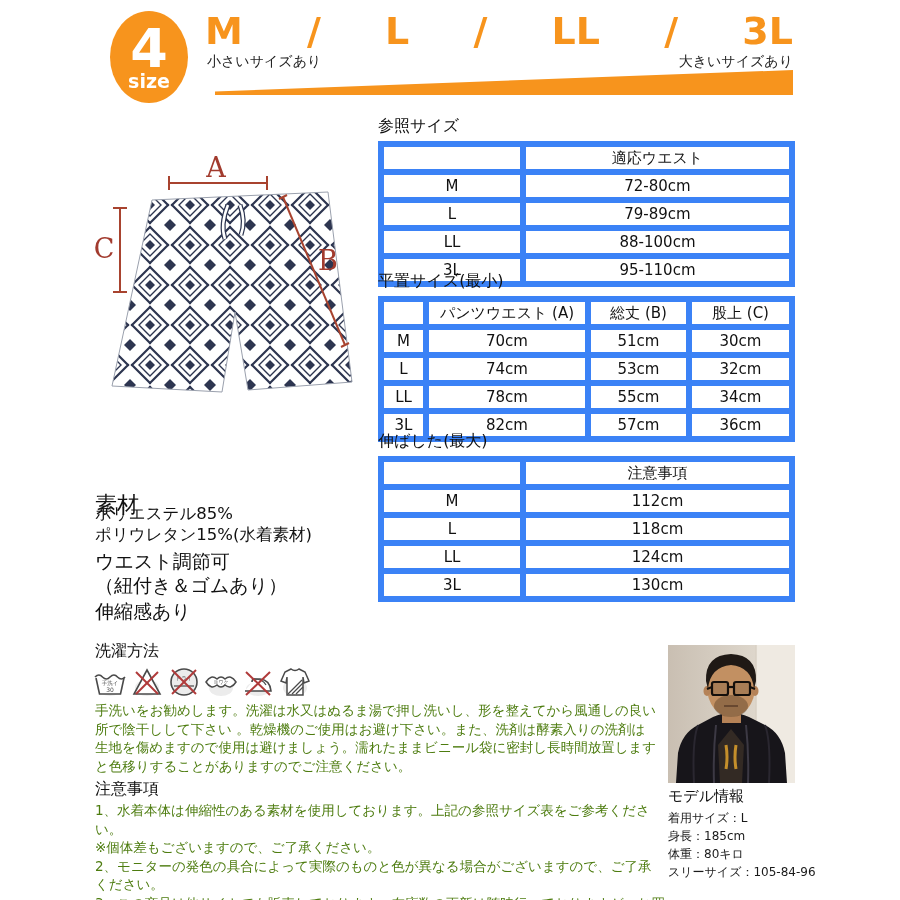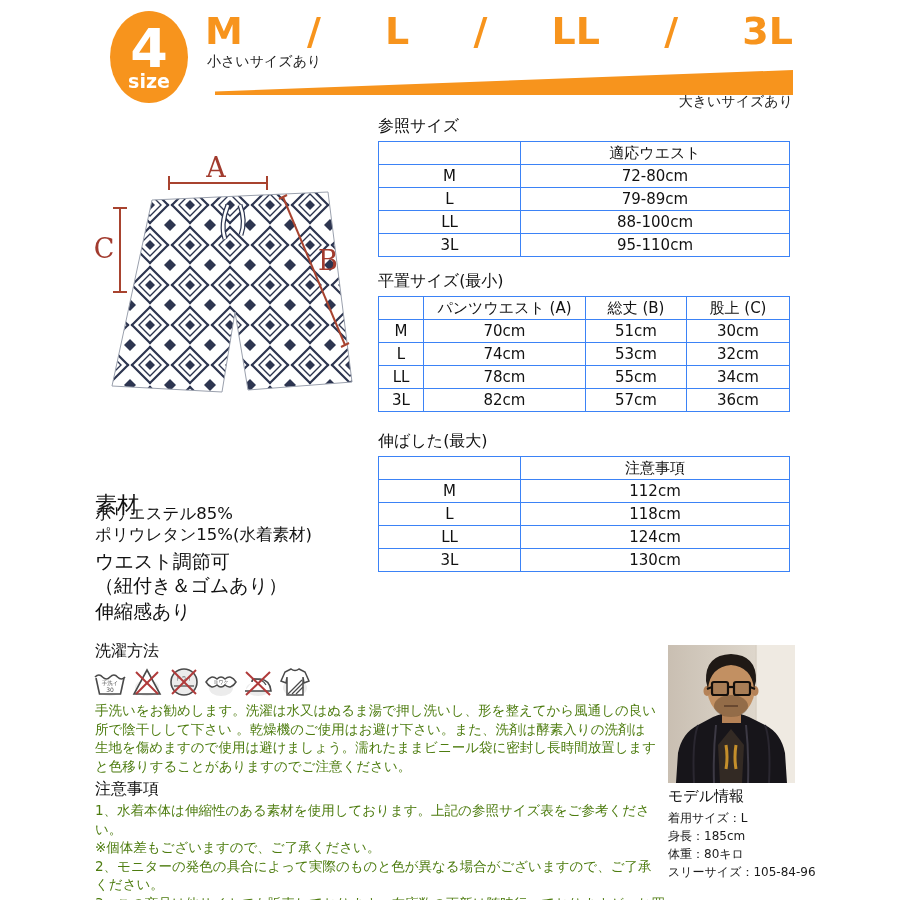--- a/index.html
+++ b/index.html
@@ -16,30 +16,30 @@
     align-items:center;justify-content:center;text-align:center;
   }
   .badge-number{font-size:54px;font-weight:bold;line-height:0.95;}
   .badge-label{font-size:19px;font-weight:bold;line-height:1;margin-top:-2px;}
   .sizes-row{
     left:205px;top:12px;width:588px;display:flex;justify-content:space-between;
     align-items:baseline;font-size:38px;font-weight:bold;color:#f7941d;line-height:1;
   }
   .size-note{font-size:14px;color:#222;}
   .note-left{left:207px;top:53px;}
-  .note-right{left:653px;top:53px;width:140px;text-align:right;margin-top:40px;}
+  .note-right{left:653px;top:53px;width:140px;text-align:right;}
   .wedge{
     left:215px;top:70px;width:578px;height:25px;background:#f7941d;
     clip-path:polygon(0 86%,100% 0,100% 100%,0 100%);
   }
 
   
   .t-title{font-size:16px;color:#111;}
   table.sz{border-collapse:collapse;table-layout:fixed;width:411px;font-size:15px;color:#111;border:1.5px solid #111;}
-  table.sz td{border:1px solid #3b82f6;text-align:center;height:22px;padding:0;white-space:nowrap;overflow:hidden;}
+  table.sz td{border:6px solid #3b82f6;text-align:center;height:22px;padding:0;white-space:nowrap;overflow:hidden;}
 
   
   .mat-title{font-size:22px;margin-top:14px;}
   .mat-line{font-size:16.5px;}
   .mat-big{font-size:19px;}
   .sec-title{font-size:16px;}
   .body-text{font-size:13.5px;line-height:18.5px;color:#4d7c0f;}
   .model-title{font-size:15px;}
   .model-line{font-size:12px;line-height:18px;color:#1a1a1a;}
   .wash-icons{left:93px;top:666px;display:flex;gap:3px;}

